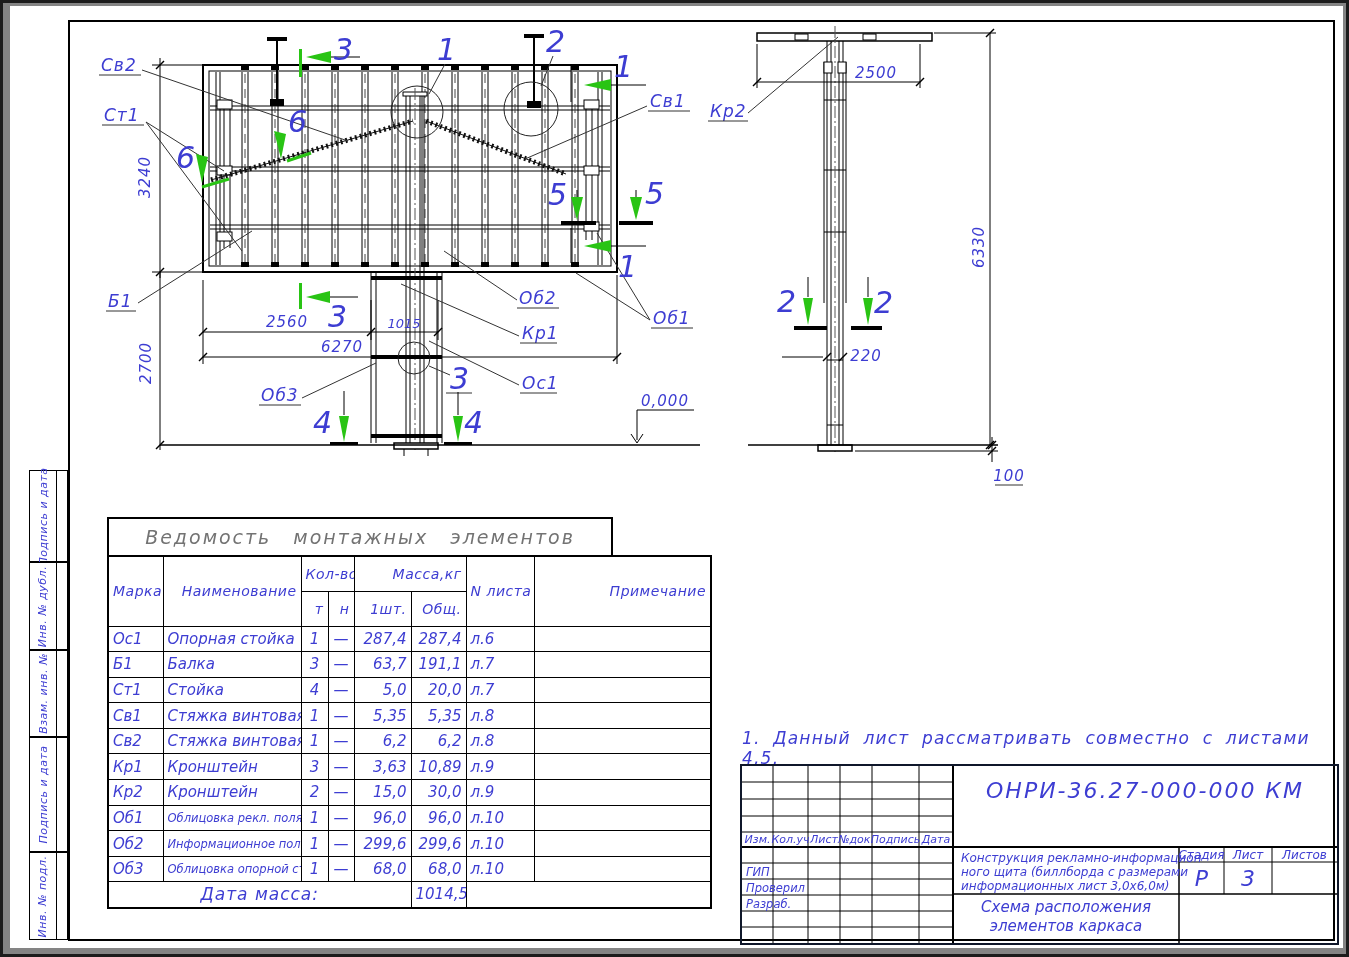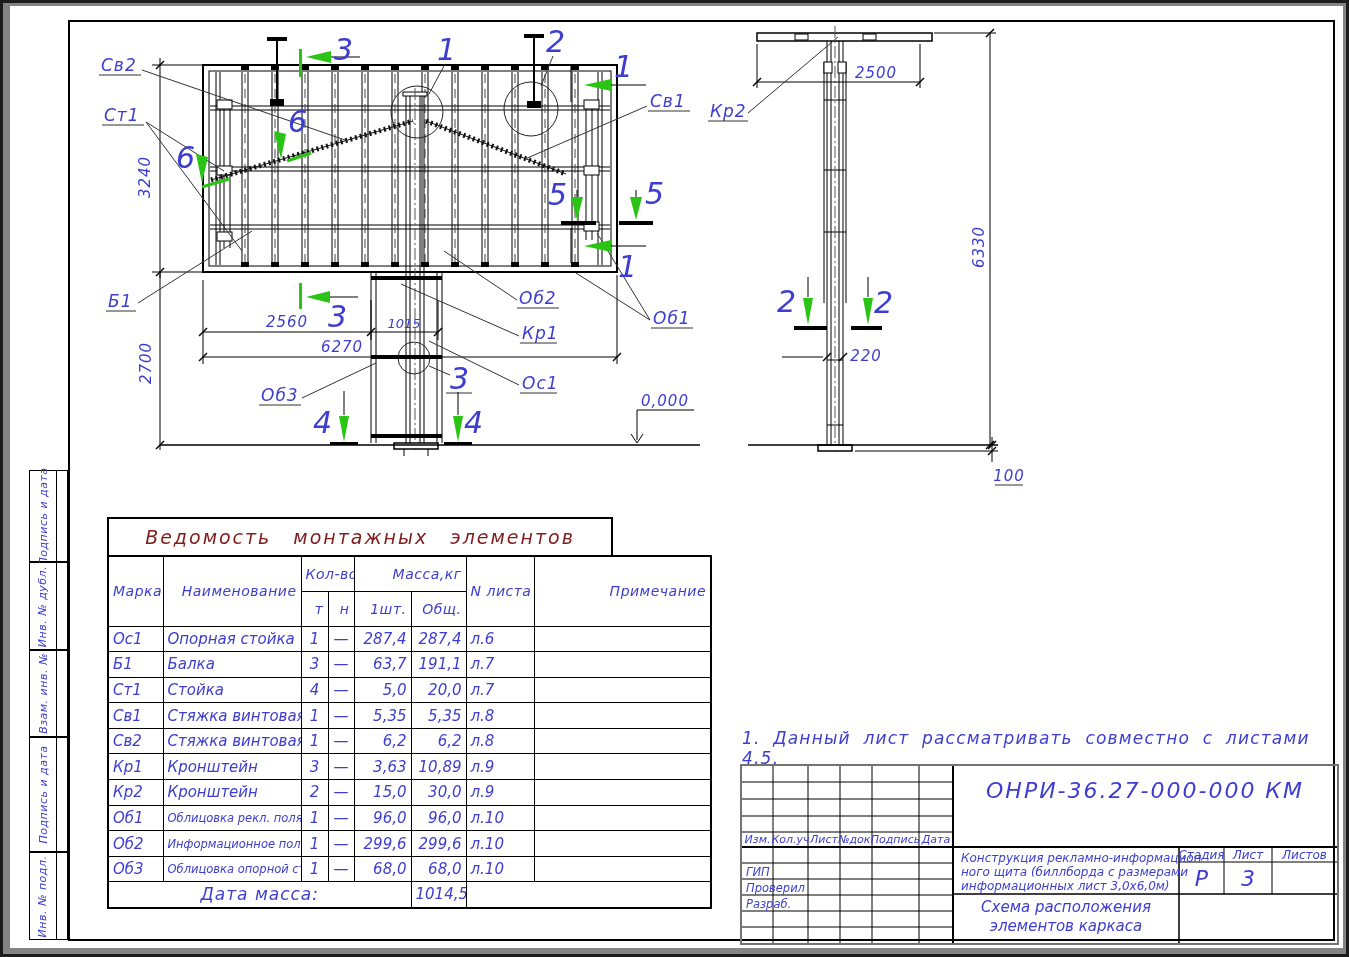--- a/index.html
+++ b/index.html
@@ -16,38 +16,38 @@
   svg text{font-family:"DejaVu Sans",sans-serif;font-style:italic;fill:#3d3dd2}
   .t-label{font-size:17px;letter-spacing:1px}
   .t-dim{font-size:15px;letter-spacing:1px}
   .t-dim-s{font-size:13px}
   .t-big{font-size:30px}
   
   .note{position:absolute;left:732px;top:722px;width:600px;font-size:17px;font-style:italic;color:#3d3dd2;letter-spacing:1.2px;word-spacing:6px}
   
   .list-wrap{position:absolute;left:97px;top:511px}
   .vt-title{width:506px;height:40px;border:2px solid #000;box-sizing:border-box;display:flex;align-items:center;justify-content:center;
-            font-size:19px;font-style:italic;color:#7f1d1d;letter-spacing:2px;word-spacing:14px}
+            font-size:19px;font-style:italic;color:#737373;letter-spacing:2px;word-spacing:14px}
   .vtable{border-collapse:collapse;table-layout:fixed;width:603px;color:#3d3dd2;font-style:italic;margin-top:-2px}
   .vtable th,.vtable td{border:1px solid #000;overflow:hidden;white-space:nowrap;padding:0 4px;font-weight:normal}
   .vtable{border:2px solid #000}
   .vtable thead th{font-size:14px;text-align:right;letter-spacing:.5px}
   .vtable thead tr{height:35px}
   .vtable tbody tr{height:25.6px;font-size:15px}
   .c-mark{text-align:left;padding-left:7px}
   .c-name{text-align:left;padding-left:7px}
   .c-t,.c-n{text-align:center}
   .c-num{text-align:right;padding-right:6px}
   .c-sheet{text-align:left;padding-left:6px}
   .vtable tbody tr:nth-child(8) .c-name,
   .vtable tbody tr:nth-child(9) .c-name,
   .vtable tbody tr:nth-child(10) .c-name{font-size:11.5px}
   .c-total-label{text-align:center;font-size:17px;letter-spacing:1px}
   
-  .tb{position:absolute;left:730px;top:758px;width:595px;height:177px;border:2px solid #737373;box-sizing:content-box}
+  .tb{position:absolute;left:730px;top:758px;width:595px;height:177px;border:2px solid #0f172a;box-sizing:content-box}
   .tb .txt{position:absolute;color:#3d3dd2;font-style:italic;white-space:nowrap}
   .tb .ctr{display:flex;align-items:center;justify-content:center}
 </style>
 </head>
 <body>
 
 <div class="screen">
  <div class="sheet">
   <div class="frame"></div>
 

